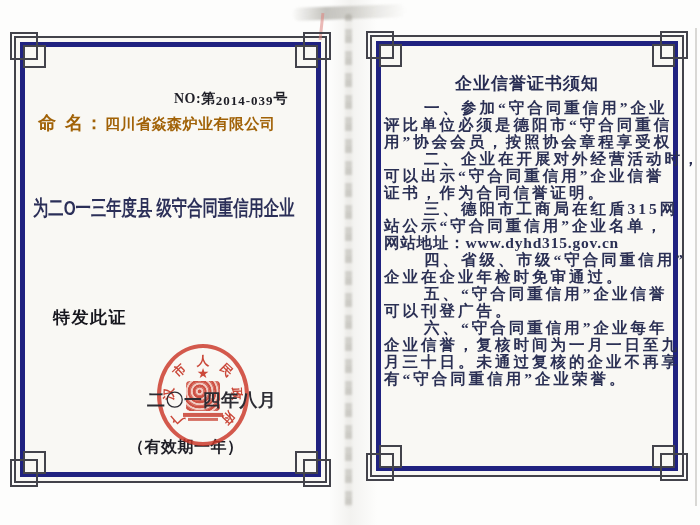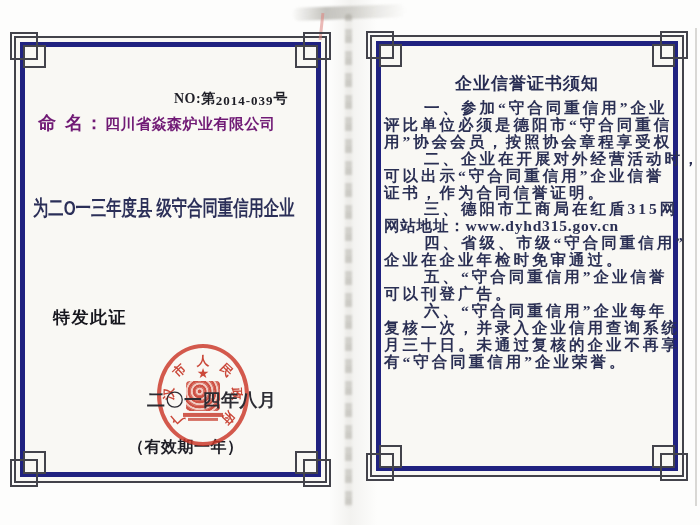--- a/index.html
+++ b/index.html
@@ -16,21 +16,21 @@
   .tl.sqA{left:-6px;top:-6px;} .tl.sqB{left:7px;top:7px;}
   .tr.sqA{right:-6px;top:-6px;} .tr.sqB{right:7px;top:7px;}
   .bl.sqA{left:-6px;bottom:-6px;} .bl.sqB{left:7px;bottom:7px;}
   .br.sqA{right:-6px;bottom:-6px;} .br.sqB{right:7px;bottom:7px;}
   
   .sans{font-family:"Liberation Sans", sans-serif;}
   .serif{font-family:"Liberation Serif", serif;}
   .certno{position:absolute;left:158px;top:52px;font-weight:bold;font-size:14px;
           color:#1e1e26;letter-spacing:.5px;white-space:nowrap;z-index:4;}
   .certno .num{font-size:13px;position:relative;top:2px;letter-spacing:1px;}
-  .nameline{position:absolute;left:22px;top:73px;white-space:nowrap;z-index:4;color:#701a75;}
+  .nameline{position:absolute;left:22px;top:73px;white-space:nowrap;z-index:4;color:#a16207;}
   .nameline .lbl{font-weight:bold;font-size:18px;letter-spacing:2px;}
   .nameline .com{font-weight:bold;font-size:15px;letter-spacing:.5px;}
   .award{position:absolute;left:17px;top:156px;font-weight:bold;font-size:21px;color:#2b2f58;
          white-space:nowrap;transform:scaleX(.73);transform-origin:left center;z-index:4;}
   .issue{position:absolute;left:37px;top:268px;font-weight:bold;font-size:17px;
          letter-spacing:1.5px;color:#17171e;z-index:4;}
   .dateline{position:absolute;left:131px;top:350px;font-weight:bold;font-size:18px;
             letter-spacing:.5px;color:#2c2c33;z-index:6;white-space:nowrap;}
   .validity{position:absolute;left:112px;top:399px;font-weight:bold;font-size:16px;
             letter-spacing:.5px;color:#1d1d25;z-index:4;white-space:nowrap;}
@@ -142,25 +142,26 @@
     <div class="ntitle sans">企业信誉证书须知</div>
 
     <div class="nbody serif">
       <div class="nline ind">一、参加“守合同重信用”企业</div>
       <div class="nline">评比单位必须是德阳市“守合同重信</div>
       <div class="nline">用”协会会员，按照协会章程享受权</div>
       <div class="nline ind">二、企业在开展对外经营活动时，</div>
       <div class="nline">可以出示“守合同重信用”企业信誉</div>
       <div class="nline">证书，作为合同信誉证明。</div>
       <div class="nline ind">三、德阳市工商局在红盾315网</div>
+      <div class="nline">站公示“守合同重信用”企业名单，</div>
       <div class="nline latin">网站地址：www.dyhd315.gov.cn</div>
       <div class="nline ind">四、省级、市级“守合同重信用”</div>
       <div class="nline">企业在企业年检时免审通过。</div>
       <div class="nline ind">五、“守合同重信用”企业信誉</div>
       <div class="nline">可以刊登广告。</div>
       <div class="nline ind">六、“守合同重信用”企业每年</div>
-      <div class="nline">复核一次，并录入企业信用查询系统</div>
+      <div class="nline">企业信誉，复核时间为一月一日至九</div>
       <div class="nline">月三十日。未通过复核的企业不再享</div>
       <div class="nline">有“守合同重信用”企业荣誉。</div>
     </div>
   </div>
 
 </div>
 
 </body></html>

